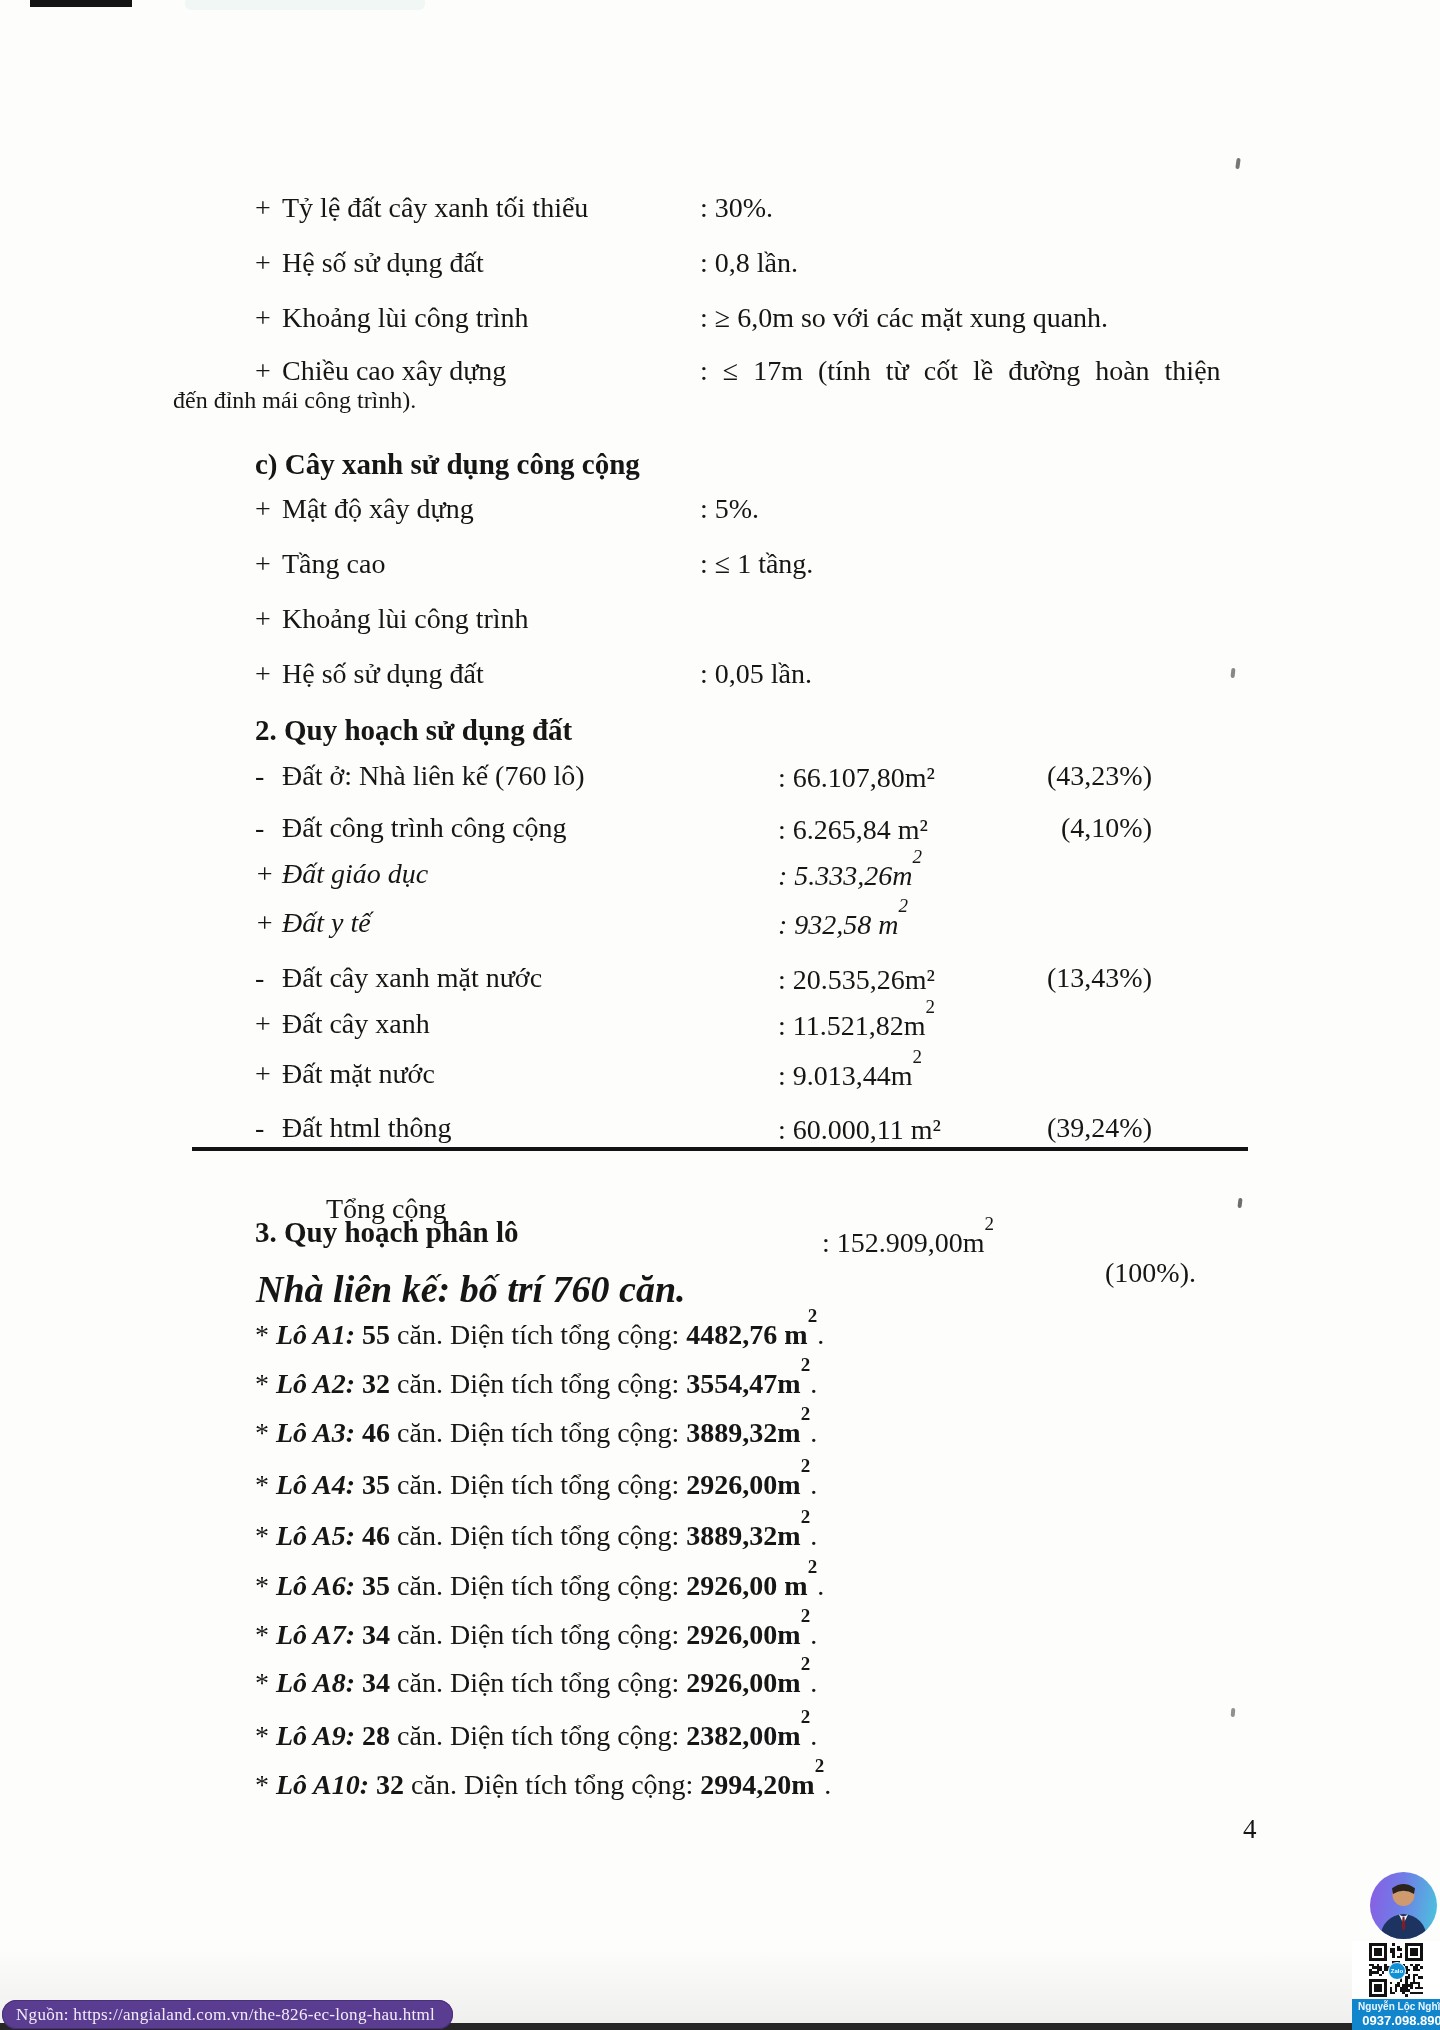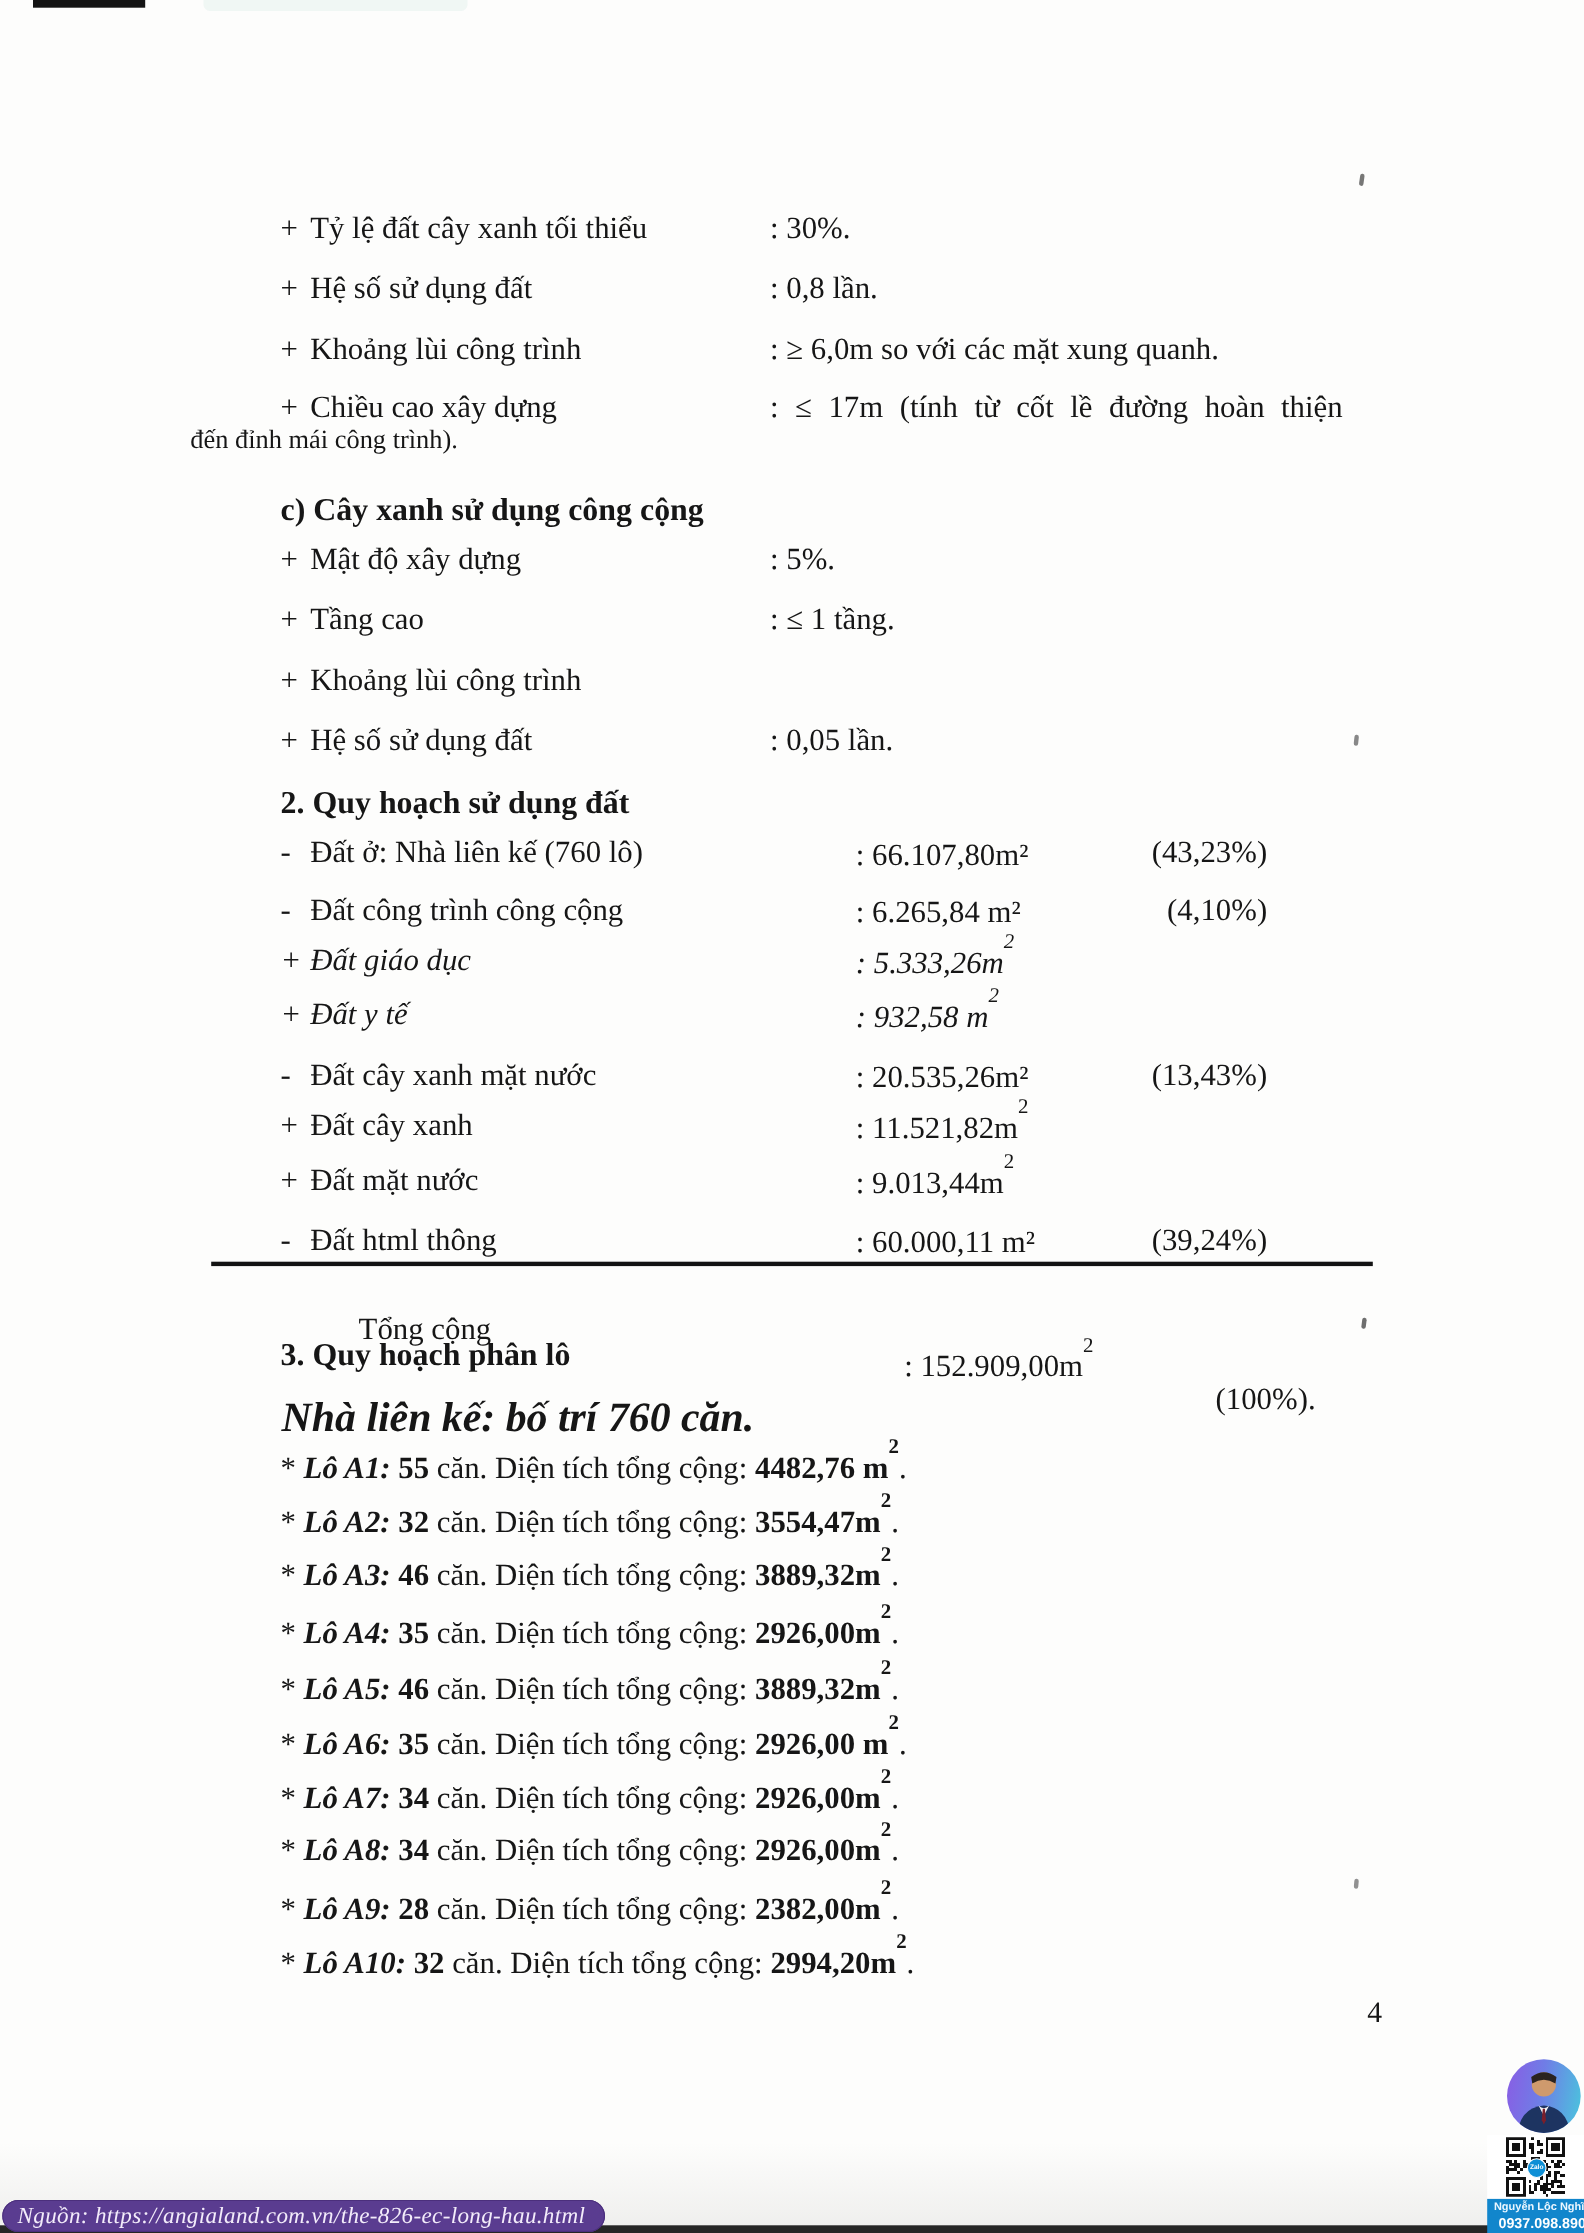--- a/index.html
+++ b/index.html
@@ -38,21 +38,21 @@
   .subtitle{position:absolute;left:256px;top:1267px;font-size:38px;font-weight:bold;font-style:italic;white-space:pre;}
   .lot{position:absolute;left:255px;width:1150px;font-size:28px;white-space:pre;}
   .lot .lname{font-weight:bold;font-style:italic;}
   .lot .lcount{font-weight:bold;}
   .lot .larea{font-weight:bold;}
   .page-number{position:absolute;left:1243px;top:1814px;font-size:27px;}
   
   .source-badge{position:absolute;left:2px;top:2000px;height:29px;background:#5a3c90;
     border-radius:15px;display:flex;align-items:center;padding:0 18px 0 14px;
     box-shadow:0 0 0 1px #4b2f7c inset;}
-  .source-badge span{color:#f3ecfa;font-size:21px;font-style:italic;letter-spacing:.3px;white-space:nowrap;}
+  .source-badge span{color:#f3ecfa;font-size:17px;letter-spacing:.3px;white-space:nowrap;}
   
   .avatar{position:absolute;left:1370px;top:1872px;width:67px;height:67px;border-radius:50%;
     overflow:hidden;background:linear-gradient(100deg,#8a5ce4 0%,#6f7de6 45%,#49c7dd 100%);}
   .qr-panel{position:absolute;left:1352px;top:1941px;width:88px;height:58px;background:#ffffff;}
   .qr-panel svg{position:absolute;left:17px;top:2px;width:54px;height:54px;}
   .zalo-dot{position:absolute;left:36px;top:21px;width:16px;height:16px;border-radius:50%;
     background:#0e8fd6;border:1px solid #fff;display:flex;align-items:center;justify-content:center;}
   .zalo-dot span{color:#fff;font-size:6px;font-weight:bold;font-family:"Liberation Sans",sans-serif;}
   .agent-label{position:absolute;left:1352px;top:1999px;width:100px;height:31px;background:#1286cc;
     display:flex;flex-direction:column;align-items:center;justify-content:center;gap:1px;}

